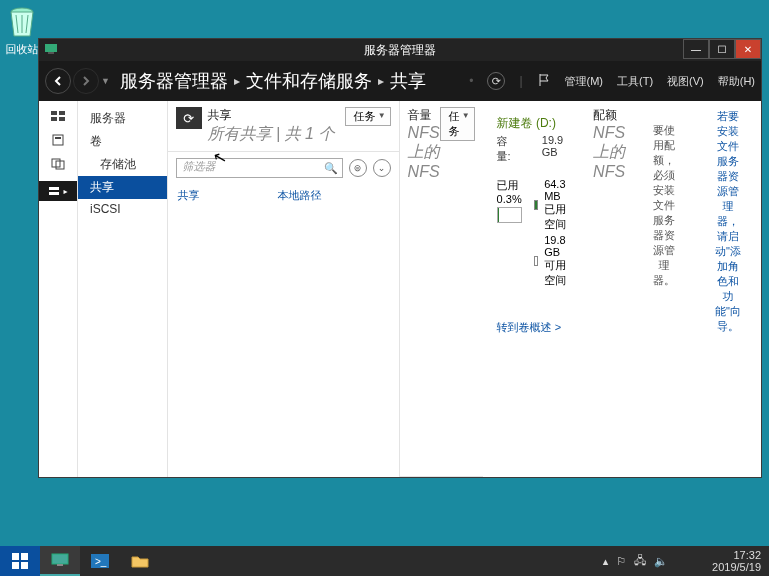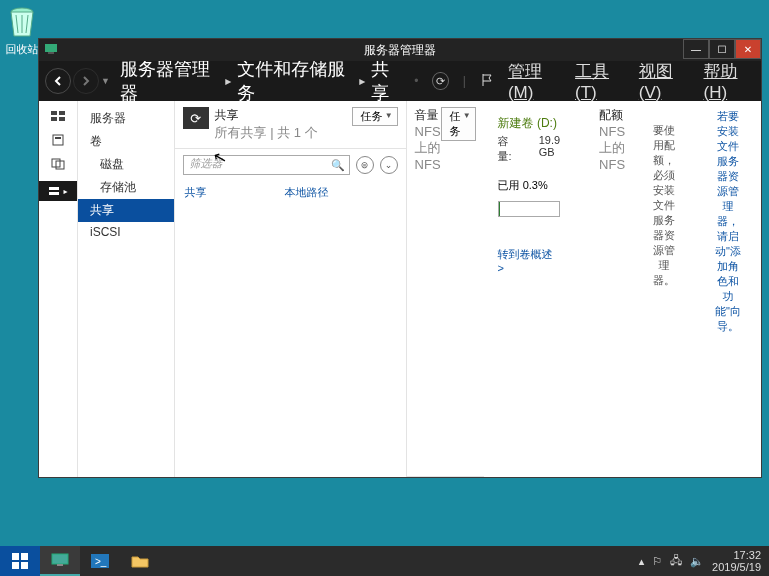--- a/index.html
+++ b/index.html
@@ -40,41 +40,41 @@
     .nav-arrows { display: flex; gap: 2px; }
     .nav-arrow { width: 26px; height: 26px; border: 1px solid #4a4a4a;
       border-radius: 50%; display: flex; align-items: center; justify-content: center;
       color: #fff; }
     .nav-arrow.disabled { opacity: .4; }
     .breadcrumb { font-size: 18px; display: flex; align-items: center; gap: 6px; }
     .breadcrumb .sep { font-size: 12px; opacity: .8; }
     .header-right { margin-left: auto; display: flex; align-items: center; gap: 14px; color: #ddd; }
     .hdr-icon { width: 18px; height: 18px; border: 1px solid #666; border-radius: 50%;
       display: flex; align-items: center; justify-content: center; font-size: 11px; }
-    .hdr-menu { font-size: 17px; text-decoration: underline; }
+    .hdr-menu { font-size: 11px; }
     .body { flex: 1; display: flex; background: #fff; overflow: hidden; }
     .icon-rail { width: 44px; background: #fff; border-right: 1px solid #e3e3e3;
       padding-top: 8px; display: flex; flex-direction: column; align-items: center; gap: 10px; }
     .rail-icon { width: 20px; height: 14px; display: flex; align-items: center; justify-content: center; }
     .rail-icon.active { background: #1a1a1a; color: #fff; width: 38px; height: 20px;
       display: flex; align-items: center; justify-content: center; font-size: 10px; }
     .sidebar { width: 128px; background: #fff; border-right: 1px solid #e3e3e3;
       padding-top: 6px; }
     .sb-item { padding: 3px 12px; color: #333; font-size: 12px; cursor: default; }
     .sb-item.sub { padding-left: 22px; }
     .sb-item.selected { background: #0a4f9e; color: #fff; }
     .content { flex: 1; display: flex; }
     .col-shares { width: 232px; border-right: 1px solid #e3e3e3; padding: 4px 0 0 0; display: flex; flex-direction: column; }
     .col-volume { flex: 1; padding: 4px 0 0 0; display: flex; flex-direction: row; }
     .section-hdr { display: flex; align-items: flex-start; padding: 2px 8px 6px 8px;
       border-bottom: 1px solid #e3e3e3; }
     .section-hdr .refresh-icon { width: 26px; height: 22px; background: #333; color: #fff;
       display: flex; align-items: center; justify-content: center; margin-right: 6px; font-size: 13px; }
     .section-title { font-size: 12px; color: #222; }
-    .section-sub { font-size: 13px; color: #888; }
+    .section-sub { font-size: 16px; color: #888; font-style: italic; }
     .task-btn { margin-left: auto; border: 1px solid #aaa; padding: 1px 14px 1px 8px;
       font-size: 11px; background: #fdfdfd; position: relative; }
     .task-btn::after { content: "▼"; font-size: 8px; position: absolute; right: 4px; top: 3px; color: #555; }
     .filter-row { display: flex; gap: 6px; padding: 6px 8px; align-items: center; justify-content: center; }
     .filter-input { flex: 1; border: 1px solid #aaa; height: 20px; padding: 0 4px 0 6px;
       font-size: 11px; position: relative; }
     .filter-input .ph { color: #999; font-style: italic; }
     .filter-input .search-icon { position: absolute; right: 4px; top: 3px; font-size: 11px; color: #444; }
     .circle-btn { width: 18px; height: 18px; border: 1px solid #888; border-radius: 50%;
       display: flex; align-items: center; justify-content: center; font-size: 9px; color: #555; }
@@ -105,21 +105,21 @@
       position: absolute; bottom: 0; left: 0; right: 0; height: 30px;
       background: #2b2b2b; display: flex; align-items: center;
     }
     .start-btn { width: 40px; height: 30px; background: #0a4f9e; color: #fff;
       display: flex; align-items: center; justify-content: center; font-size: 18px; }
     .tb-item { width: 40px; height: 30px; display: flex; align-items: center;
       justify-content: center; color: #ddd; }
     .tb-item.active { background: #3a3a3a; border-bottom: 2px solid #4aa; }
     .tray { margin-left: auto; display: flex; align-items: center; gap: 8px;
       padding-right: 8px; color: #ddd; font-size: 11px; }
-    .clock { text-align: right; line-height: 1.1; }
+    .clock { text-align: right; line-height: 1.1; margin-left: 36px; }
     .cursor-arrow { position: absolute; top: 148px; left: 213px; font-size: 16px;
       color: #000; transform: rotate(-15deg); pointer-events: none; }
   </style>
 </head>
 <body>
 
 <div class="desktop-icon">
   <svg class="bin-svg" viewBox="0 0 36 36">
     <ellipse cx="18" cy="8" rx="11" ry="4" fill="#9ec" stroke="#5a8"></ellipse>
     <path d="M7 8 L10 32 L26 32 L29 8 Z" fill="#cfe" stroke="#5a8"></path>
@@ -206,21 +206,20 @@
             <rect x="1" y="1" width="10" height="3" fill="#fff"></rect>
             <rect x="1" y="6" width="10" height="3" fill="#fff"></rect>
           </svg>
         <span style="margin-left:3px;font-size:8px;">▸</span>
       </div>
     </div>
 
     <div class="sidebar">
       <div class="sb-item">服务器</div>
       <div class="sb-item">卷</div>
-      <div class="sb-item sub">磁盘</div>
       <div class="sb-item sub">存储池</div>
       <div class="sb-item selected">共享</div>
       <div class="sb-item">iSCSI</div>
     </div>
 
     <div class="content">
 
       <div class="col-shares">
         <div class="section-hdr">
           <div class="refresh-icon">⟳</div>
@@ -253,30 +252,40 @@
           <div class="task-btn">任务</div>
         </div>
         <div class="vol-body">
           <div class="vol-name">新建卷 (D:)</div>
           <div class="vol-cap">
             <span>容量:</span>
             <span>19.9 GB</span>
           </div>
           <div class="vol-usage">
             <div class="bar-wrap">
-              <div style="font-size:11px;margin-bottom:8px;">已用 0.3%</div>
+              <div style="font-size:11px;margin-bottom:2px;">已用 0.3%</div>
               <div class="bar">
                 <div class="fill"></div>
               </div>
             </div>
+            <div class="legend">
+              <div class="leg-row">
+                <div class="leg-sw used"></div>
+                <span>64.3 MB 已用空间</span>
+              </div>
+              <div class="leg-row">
+                <div class="leg-sw"></div>
+                <span>19.8 GB 可用空间</span>
+              </div>
+            </div>
           </div>
           <a class="vol-link">转到卷概述 &gt;</a>
         </div>
         <div class="divider"></div>
-        <div style="padding:2px 8px;margin-left:17px;">
+        <div style="padding:2px 8px;">
           <div class="section-title">配额</div>
           <div class="section-sub">NFS 上的 NFS</div>
         </div>
         <div class="quota-msg">要使用配额，必须安装文件服务器资源管理器。</div>
         <div class="quota-link">若要安装文件服务器资源管理器，请启动"添加角色和功能"向导。</div>
       </div>
     </div>
   </div>
 </div>
 

